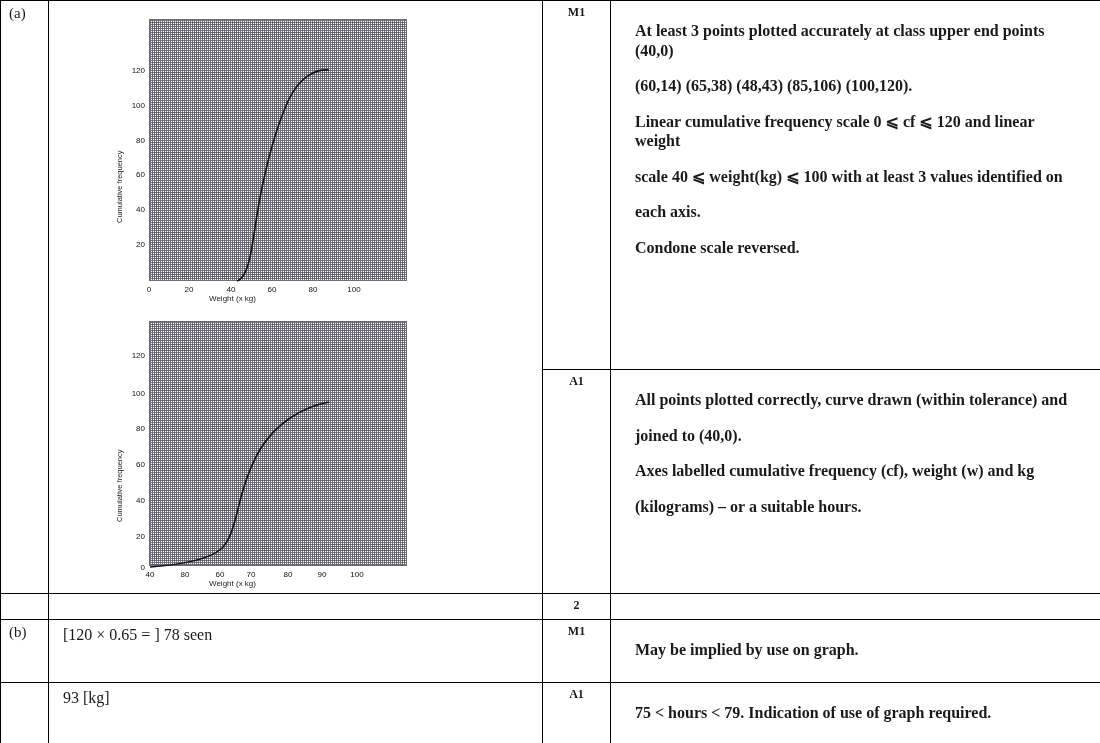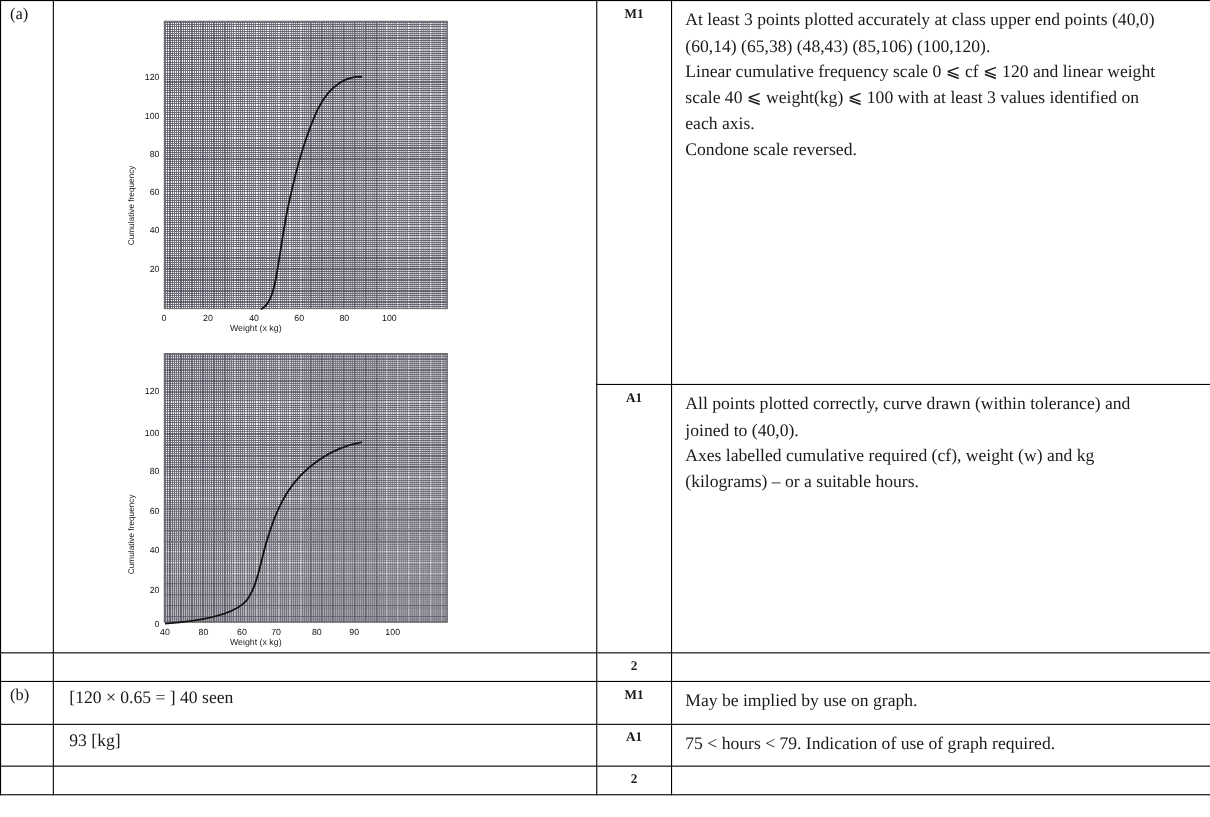--- a/index.html
+++ b/index.html
@@ -49,21 +49,22 @@
     font-weight: bold;
     font-size: 12px;
     padding-top: 5px;
   }
   td.notes {
     font-size: 16px;
     line-height: 1.22;
     padding-top: 3px;
   }
   td.notes p {
-    margin: 4px;
+    margin: 16px;
+    font-weight: bold;
   }
   .work-line {
     margin: 0 0 4px 6px;
     font-size: 16px;
   }
   .work-line.first { margin-top: 2px; }
 
   
   .graphs-cell { padding: 0; }
 
@@ -220,36 +221,36 @@
           <p>each axis.</p>
           <p>Condone scale reversed.</p>
         </td>
       </tr>
 
       <tr>
         <td class="mark">A1</td>
         <td class="notes">
           <p>All points plotted correctly, curve drawn (within tolerance) and</p>
           <p>joined to (40,0).</p>
-          <p>Axes labelled cumulative required (cf), weight (w) and kg</p>
+          <p>Axes labelled cumulative frequency (cf), weight (w) and kg</p>
           <p>(kilograms) – or a suitable hours.</p>
         </td>
       </tr>
 
       <tr>
         <td class="label"></td>
         <td class="work"></td>
         <td class="mark">2</td>
         <td class="notes"></td>
       </tr>
 
       <tr>
         <td class="label">(b)</td>
         <td class="work">
-          <div class="work-line first">[120 × 0.65 = ] 40 seen</div>
+          <div class="work-line first">[120 × 0.65 = ] 78 seen</div>
         </td>
         <td class="mark">M1</td>
         <td class="notes">
           <p>May be implied by use on graph.</p>
         </td>
       </tr>
 
       <tr>
         <td class="label"></td>
         <td class="work">

